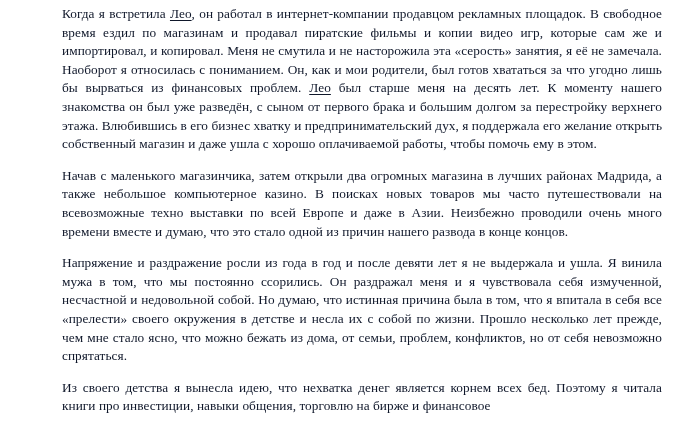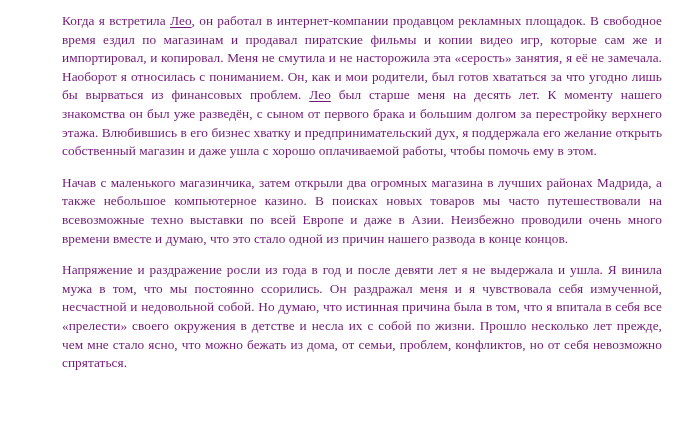--- a/index.html
+++ b/index.html
@@ -15,24 +15,24 @@
   }
   #page {
     width: 680px;
     height: 423px;
     position: relative;
     background: #ffffff;
     box-sizing: border-box;
     padding: 4px 18px 0 62px;
   }
   .para {
-    margin: 8px 0 13px 0;
+    margin: 1px 0 13px 0;
     font-size: 13.3px;
     line-height: 18.6px;
-    color: #701a75;
+    color: #0f172a;
     text-align: justify;
     text-justify: inter-word;
     letter-spacing: 0.05px;
   }
   .para.last {
     margin-bottom: 0;
   }
   .underline {
     text-decoration: underline;
     text-decoration-thickness: 1px;
@@ -45,13 +45,16 @@
 <div id="page">
   <p class="para">
     <span>Когда я встретила </span><span class="underline">Лео</span><span>, он работал в интернет-компании продавцом рекламных площадок. В свободное время ездил по магазинам и продавал пиратские фильмы и копии видео игр, которые сам же и импортировал, и копировал. Меня не смутила и не насторожила эта «серость» занятия, я её не замечала. Наоборот я относилась с пониманием. Он, как и мои родители, был готов хвататься за что угодно лишь бы вырваться из финансовых проблем. </span><span class="underline">Лео</span><span> был старше меня на десять лет. К моменту нашего знакомства он был уже разведён, с сыном от первого брака и большим долгом за перестройку верхнего этажа. Влюбившись в его бизнес хватку и предпринимательский дух, я поддержала его желание открыть собственный магазин и даже ушла с хорошо оплачиваемой работы, чтобы помочь ему в этом.</span>
   </p>
   <p class="para">
     <span>Начав с маленького магазинчика, затем открыли два огромных магазина в лучших районах Мадрида, а также небольшое компьютерное казино. В поисках новых товаров мы часто путешествовали на всевозможные техно выставки по всей Европе и даже в Азии. Неизбежно проводили очень много времени вместе и думаю, что это стало одной из причин нашего развода в конце концов.</span>
   </p>
   <p class="para">
     <span>Напряжение и раздражение росли из года в год и после девяти лет я не выдержала и ушла. Я винила мужа в том, что мы постоянно ссорились. Он раздражал меня и я чувствовала себя измученной, несчастной и недовольной собой. Но думаю, что истинная причина была в том, что я впитала в себя все «прелести» своего окружения в детстве и несла их с собой по жизни. Прошло несколько лет прежде, чем мне стало ясно, что можно бежать из дома, от семьи, проблем, конфликтов, но от себя невозможно спрятаться.</span>
   </p>
+  <p class="para last">
+    <span>Из своего детства я вынесла идею, что нехватка денег является корнем всех бед. Поэтому я читала книги про инвестиции, навыки общения, торговлю на бирже и финансовое</span>
+  </p>
 </div>
 
 </body></html>

